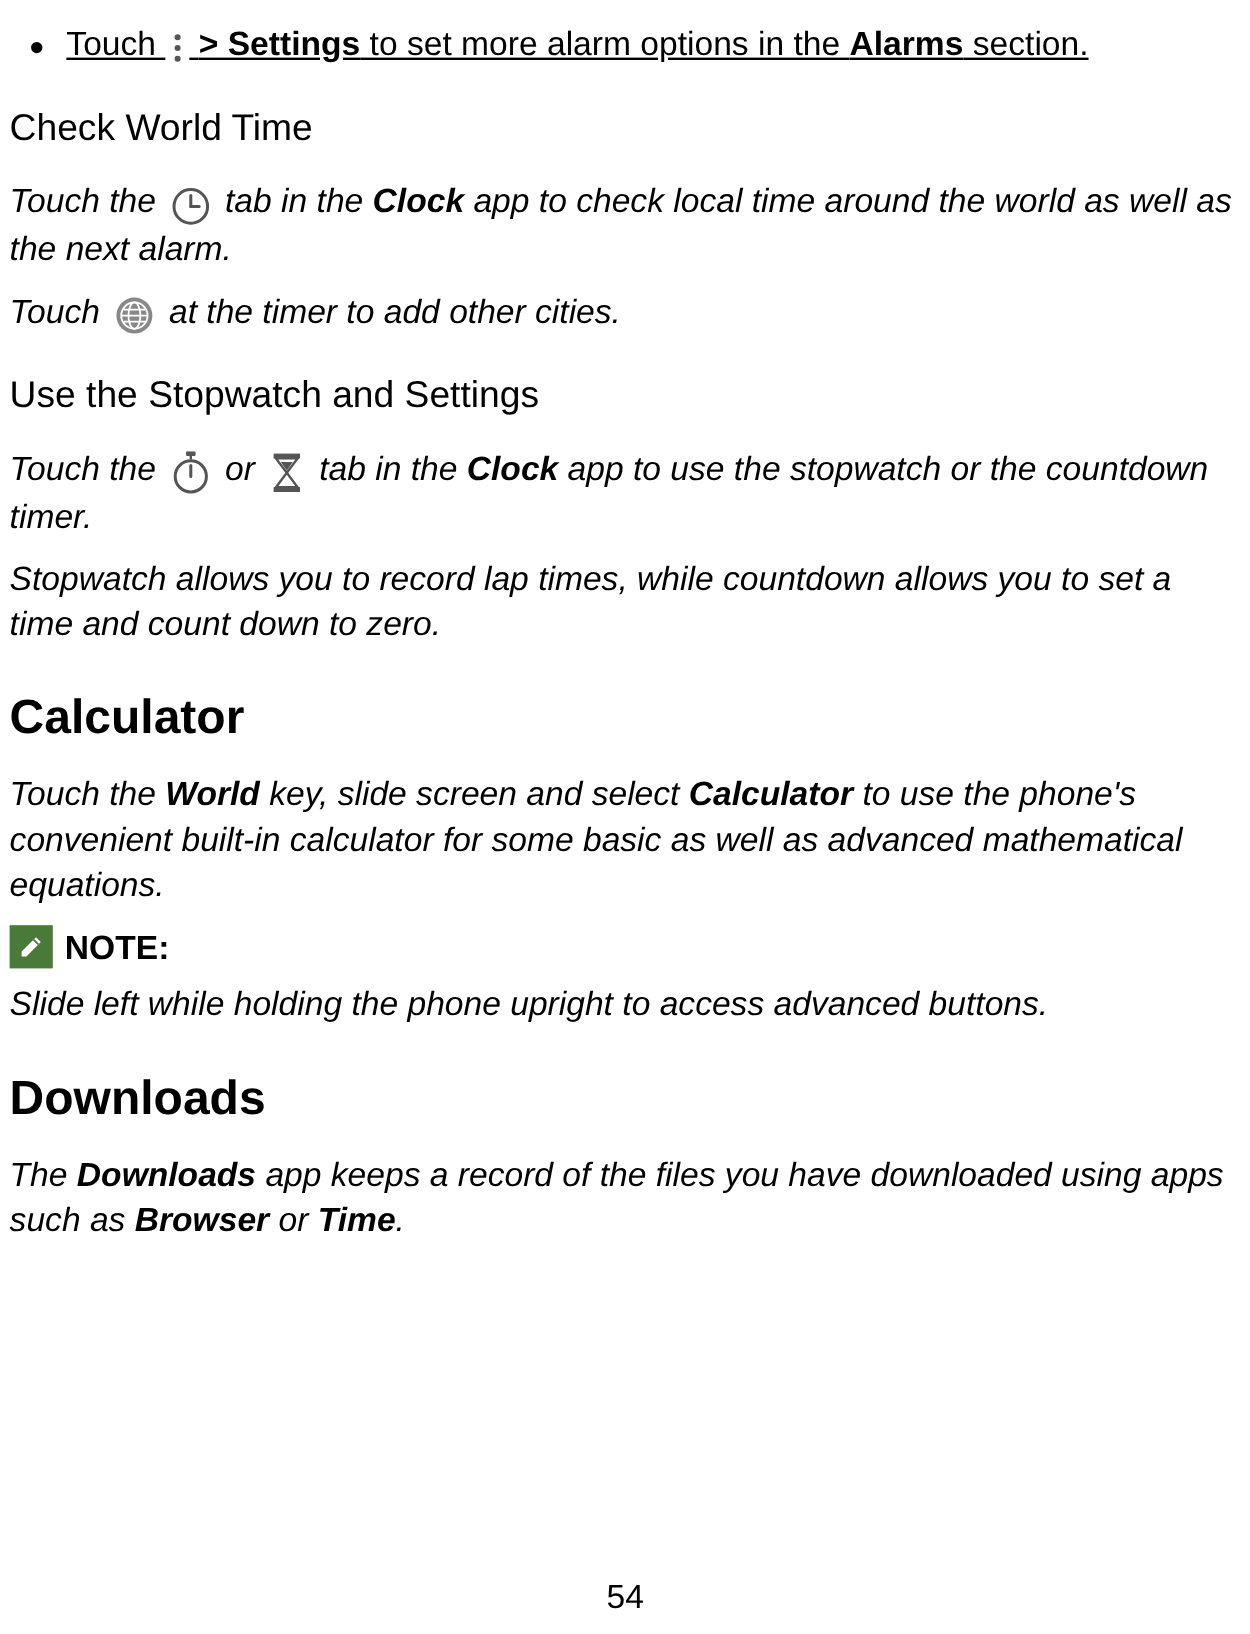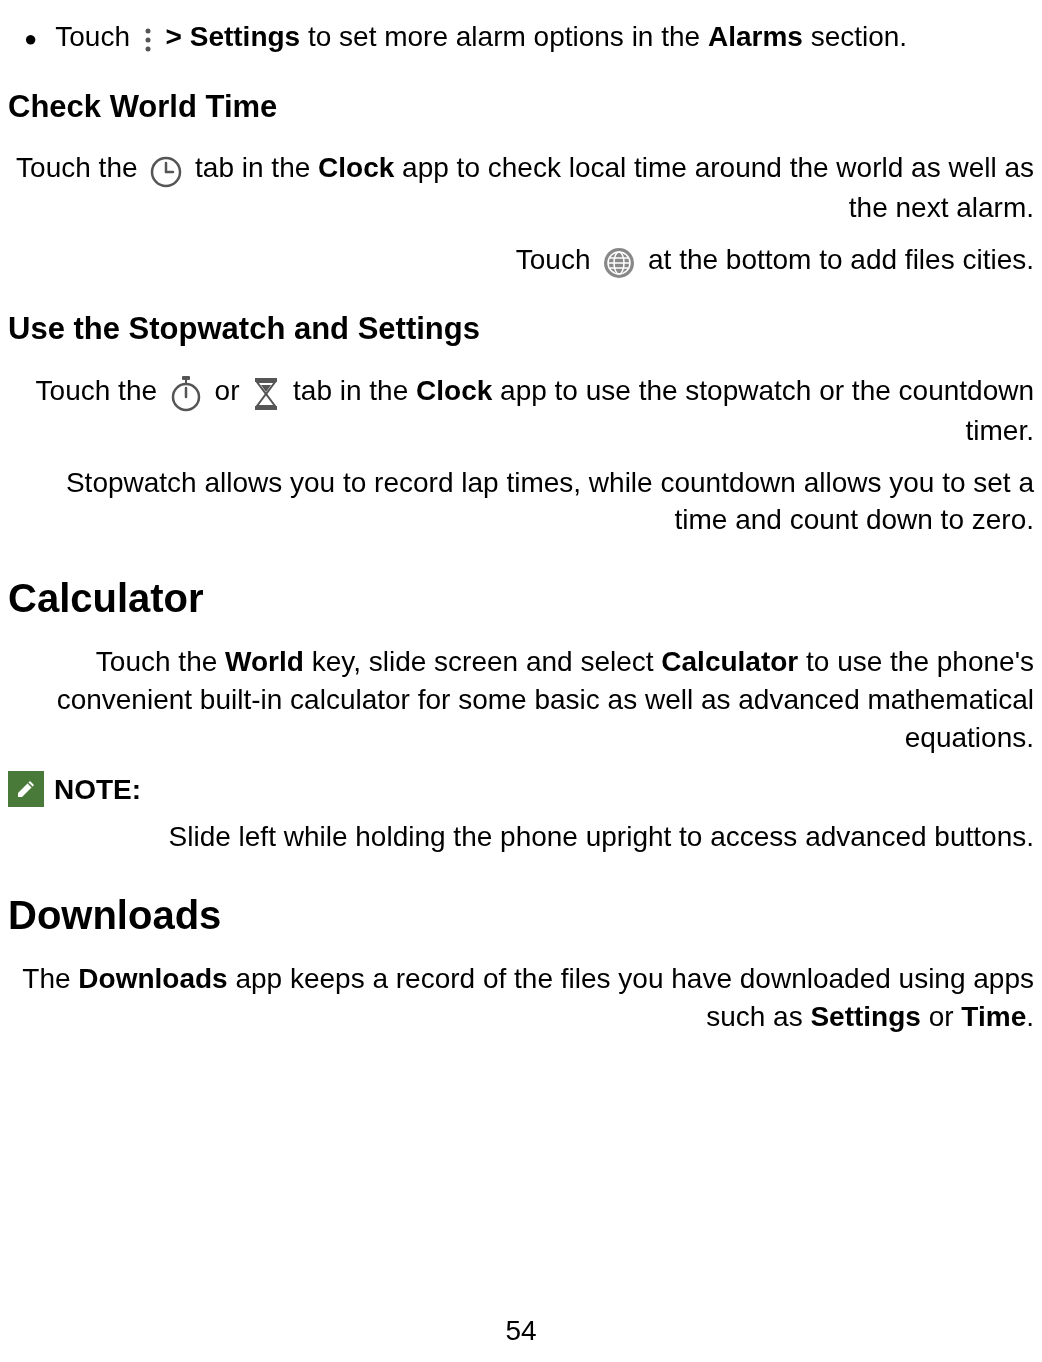--- a/index.html
+++ b/index.html
@@ -24,36 +24,38 @@
       padding-left: 16px;
       margin-bottom: 28px;
     }
     .bullet {
       font-size: 22px;
       margin-right: 18px;
       margin-top: 6px;
     }
     .bullet-text {
       flex: 1;
+      text-decoration: underline;
     }
     .section-title {
       font-size: 31px;
-      font-weight: bold;
+      font-weight: normal;
       margin-top: 28px;
       margin-bottom: 22px;
     }
     .heading-large {
       font-size: 40px;
       font-weight: bold;
       margin-top: 32px;
       margin-bottom: 18px;
     }
     .paragraph {
       margin-bottom: 14px;
-      text-align: right;
+      text-align: left;
+      font-style: italic;
     }
     .inline-icon {
       display: inline-block;
       vertical-align: middle;
       margin: 0 4px;
     }
     .bold {
       font-weight: bold;
     }
     .note-row {
@@ -115,21 +117,21 @@
 <div class="paragraph">
   <span>Touch </span><span class="inline-icon">
     <svg width="34" height="34" viewBox="0 0 34 34">
       <circle cx="17" cy="17" r="15" fill="#888"></circle>
       <circle cx="17" cy="17" r="11" fill="none" stroke="#fff" stroke-width="1.5"></circle>
       <ellipse cx="17" cy="17" rx="5" ry="11" fill="none" stroke="#fff" stroke-width="1.5"></ellipse>
       <line x1="6" y1="17" x2="28" y2="17" stroke="#fff" stroke-width="1.5"></line>
       <line x1="8" y1="12" x2="26" y2="12" stroke="#fff" stroke-width="1.5"></line>
       <line x1="8" y1="22" x2="26" y2="22" stroke="#fff" stroke-width="1.5"></line>
     </svg>
-  </span><span> at the bottom to add files cities.</span>
+  </span><span> at the timer to add other cities.</span>
 </div>
 
 <div class="section-title">Use the Stopwatch and Settings</div>
 
 <div class="paragraph">
   <span>Touch the </span><span class="inline-icon">
     <svg width="34" height="36" viewBox="0 0 34 36">
       <rect x="13" y="0" width="8" height="4" fill="#555" rx="1"></rect>
       <line x1="17" y1="4" x2="17" y2="7" stroke="#555" stroke-width="2"></line>
       <circle cx="17" cy="21" r="13" fill="none" stroke="#555" stroke-width="2.5"></circle>
@@ -162,16 +164,16 @@
     </svg>
   </span>
   <span class="bold"> NOTE:</span>
 </div>
 
 <div class="paragraph">Slide left while holding the phone upright to access advanced buttons.</div>
 
 <div class="heading-large">Downloads</div>
 
 <div class="paragraph">
-  <span>The </span><span class="bold">Downloads</span><span> app keeps a record of the files you have downloaded using apps such as </span><span class="bold">Settings</span><span> or </span><span class="bold">Time</span><span>.</span>
+  <span>The </span><span class="bold">Downloads</span><span> app keeps a record of the files you have downloaded using apps such as </span><span class="bold">Browser</span><span> or </span><span class="bold">Time</span><span>.</span>
 </div>
 
 <div class="page-number">54</div>
 
 </body></html>

